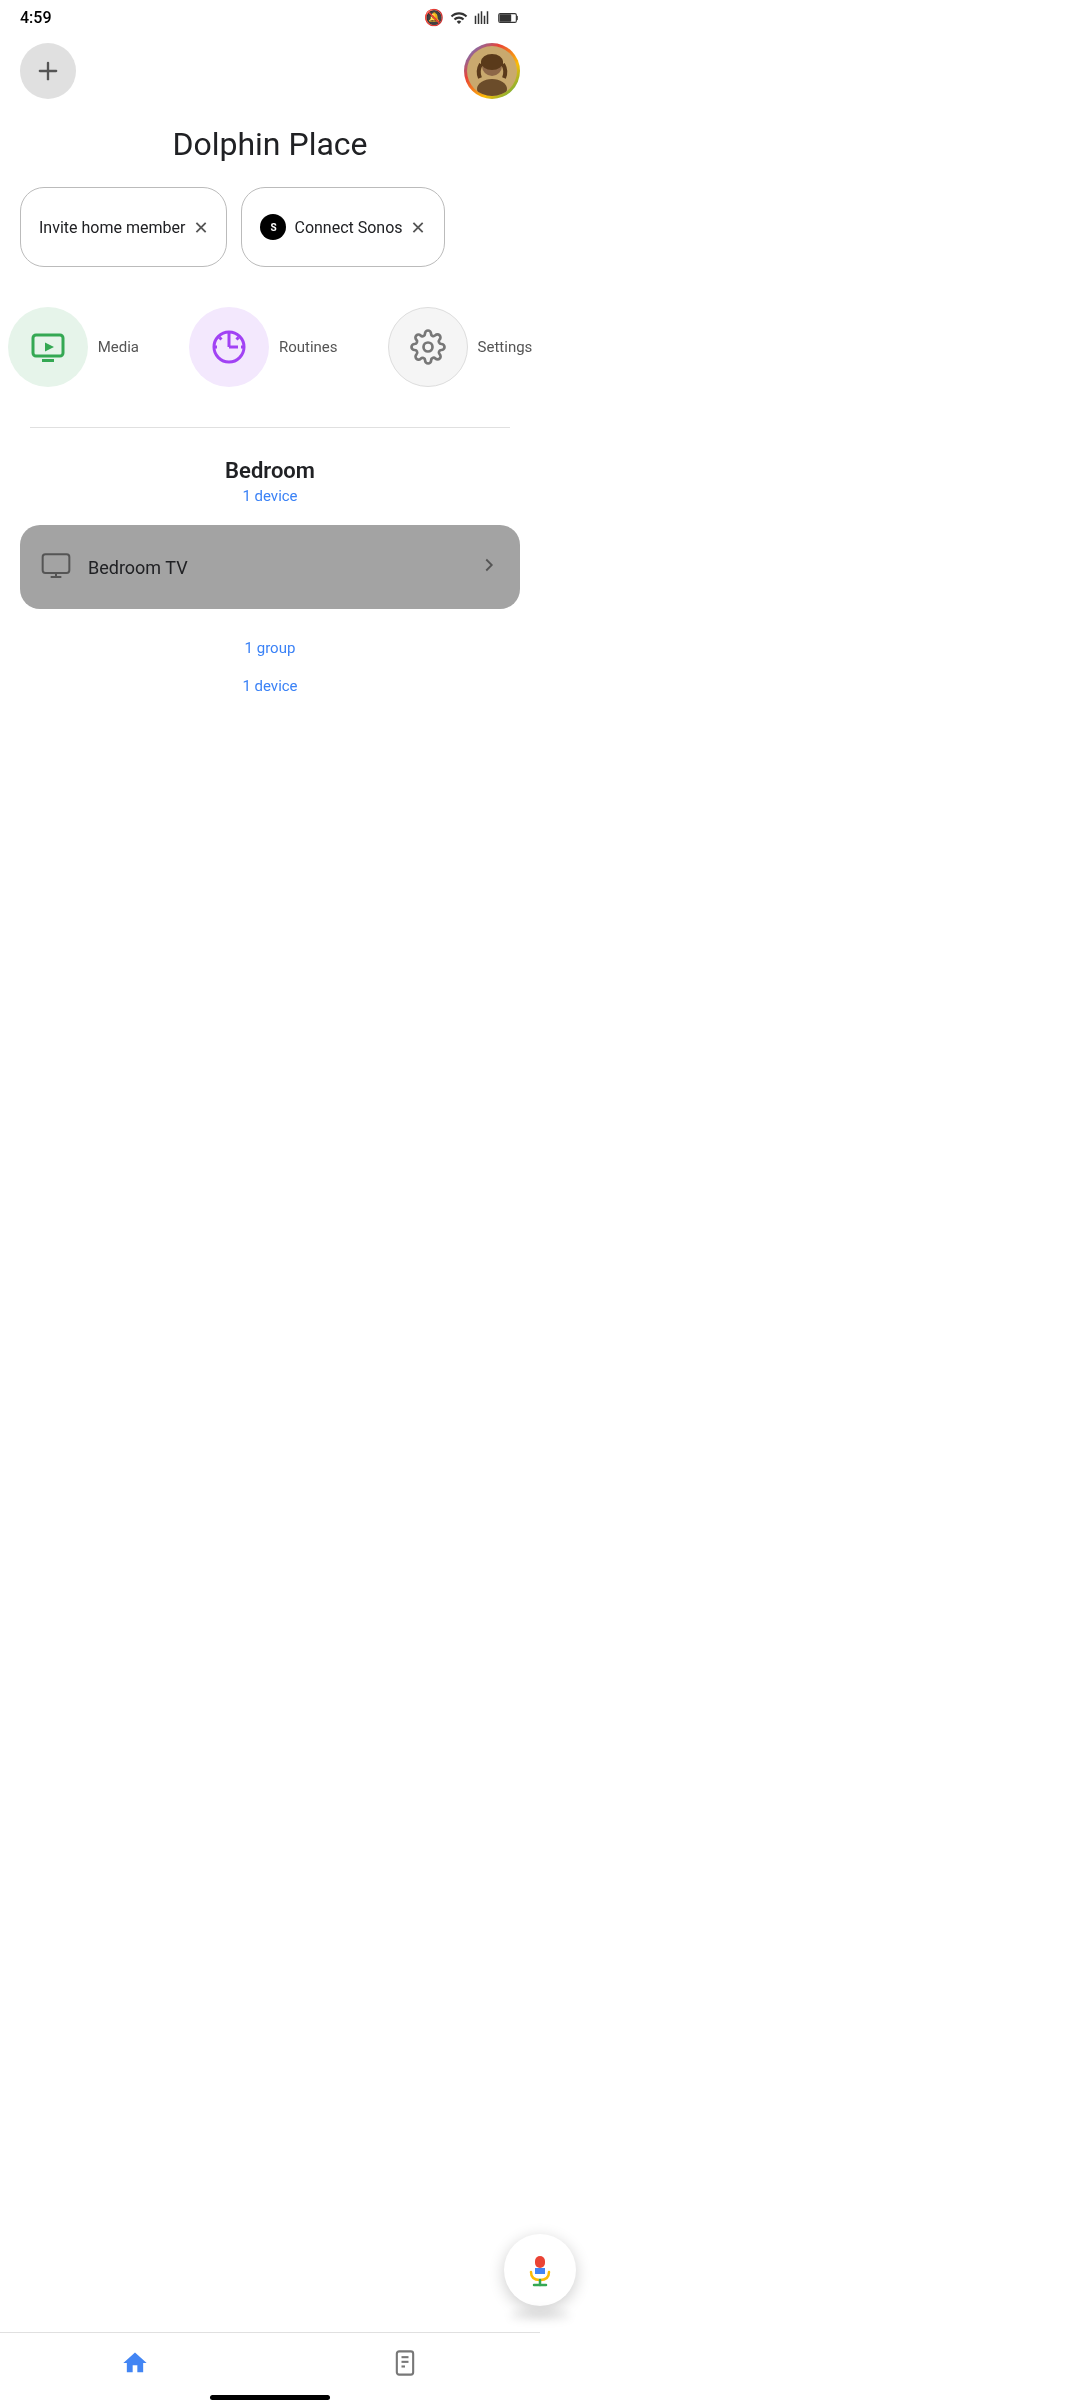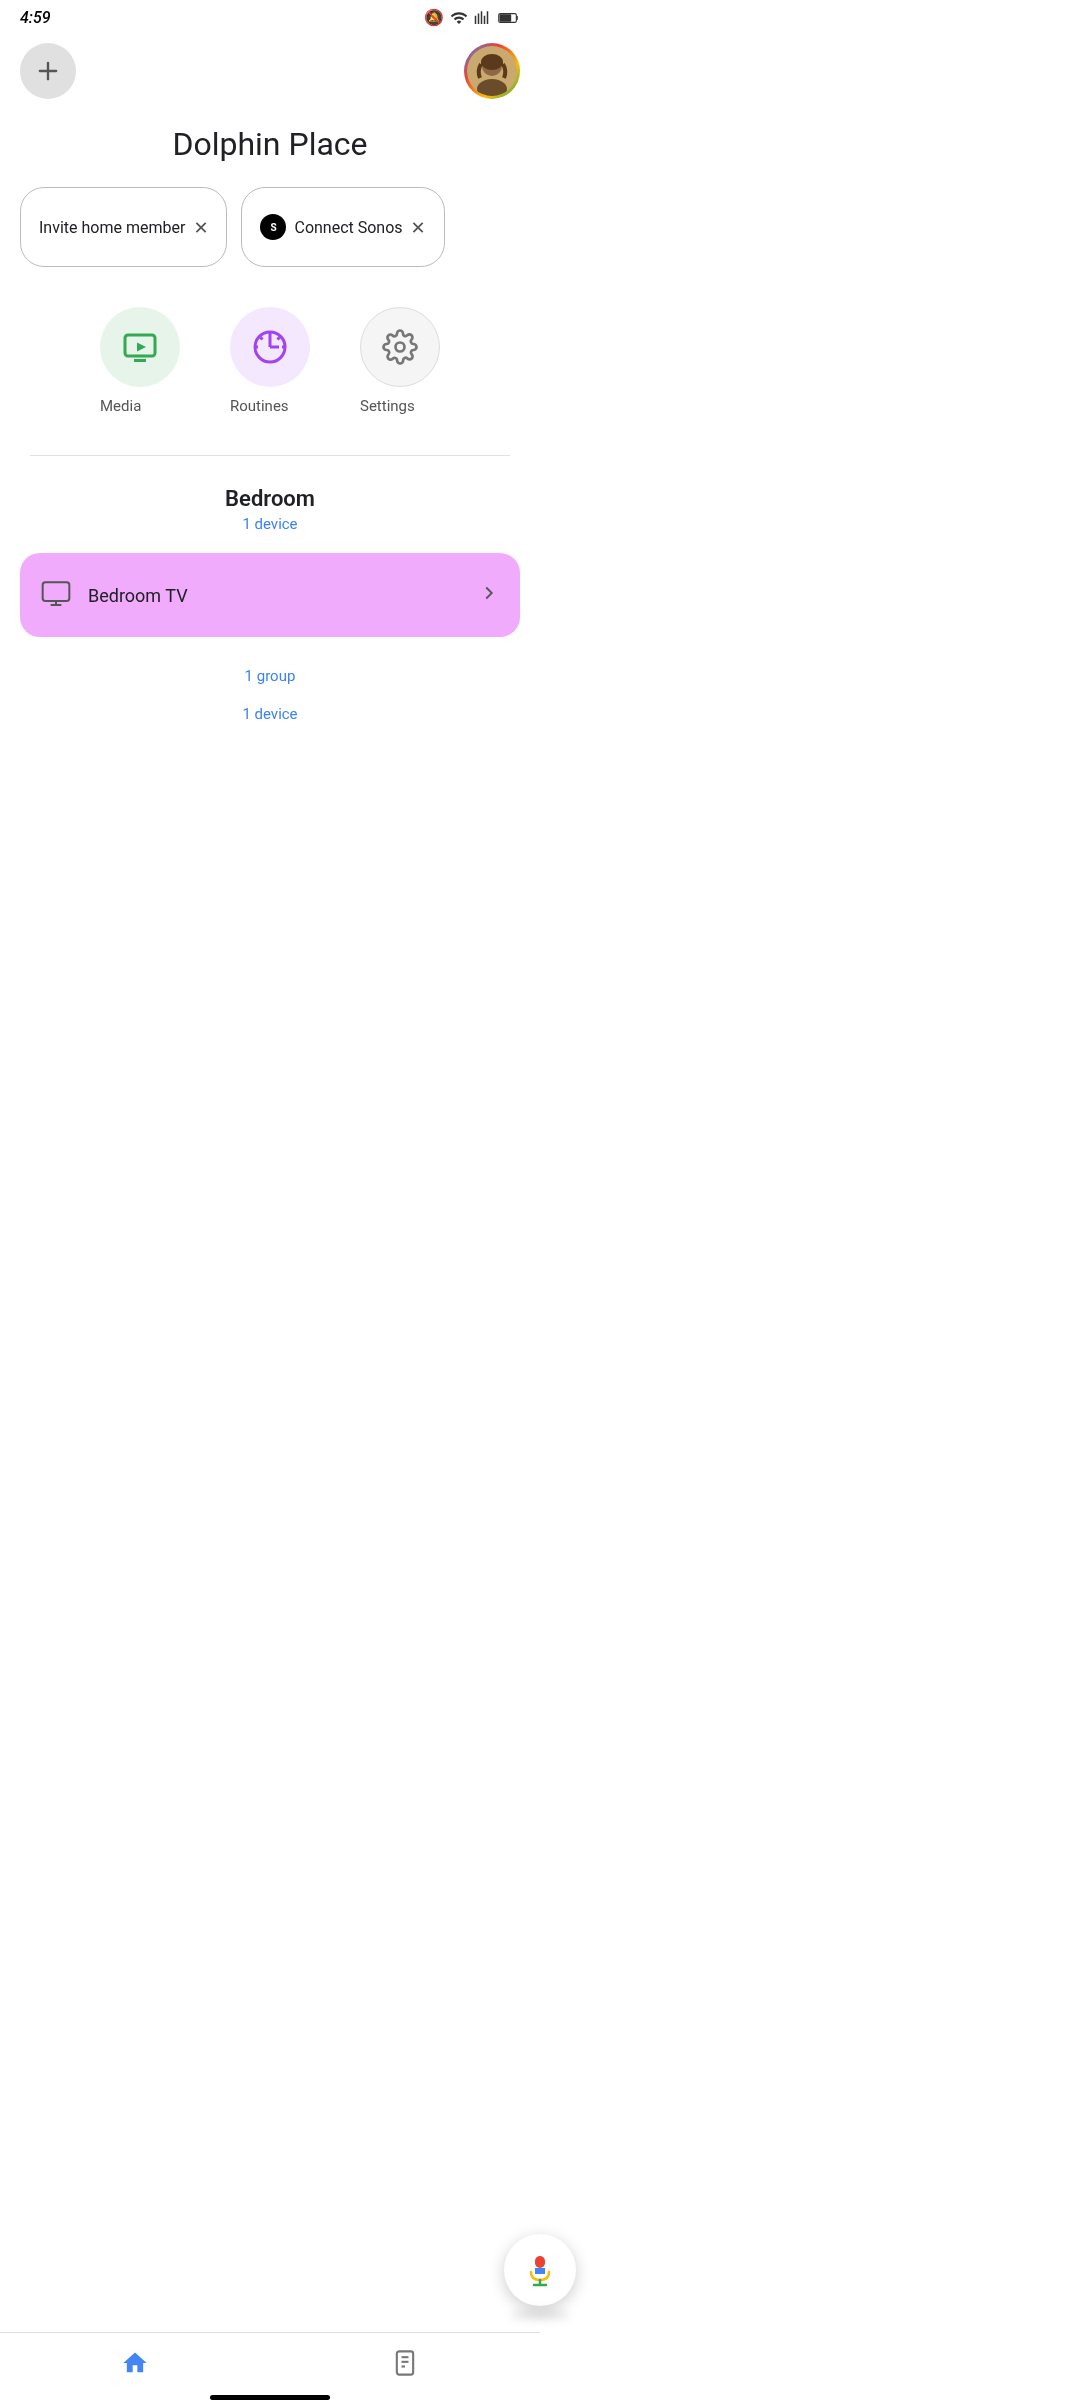--- a/index.html
+++ b/index.html
@@ -18,21 +18,20 @@
       display: flex;
       justify-content: space-between;
       align-items: center;
       padding: 8px 20px 6px;
       background: #fff;
     }
     .status-time {
       font-size: 16px;
       font-weight: 500;
       color: #000;
-      font-style: italic;
     }
     .status-icons {
       display: flex;
       align-items: center;
       gap: 6px;
     }
     .status-icon {
       font-size: 16px;
       color: #333;
     }
@@ -134,22 +133,22 @@
 
     
     .quick-actions {
       display: flex;
       justify-content: center;
       gap: 50px;
       padding: 10px 20px 30px;
     }
     .action-item {
       display: flex;
-      flex-direction: column;
-      align-items: flex-start;
+      flex-direction: row;
+      align-items: center;
       gap: 10px;
       cursor: pointer;
     }
     .action-icon-wrap {
       width: 80px;
       height: 80px;
       border-radius: 50%;
       display: flex;
       align-items: center;
       justify-content: center;
@@ -187,21 +186,21 @@
     }
     .section-subtitle {
       text-align: center;
       font-size: 15px;
       color: #3b82f6;
       padding-bottom: 20px;
     }
 
     
     .device-card {
-      background: #f0abfc;
+      background: #a3a3a3;
       border-radius: 20px;
       margin: 0 20px 30px;
       padding: 24px 20px;
       display: flex;
       align-items: center;
       justify-content: space-between;
       cursor: pointer;
     }
     .device-card-left {
       display: flex;

